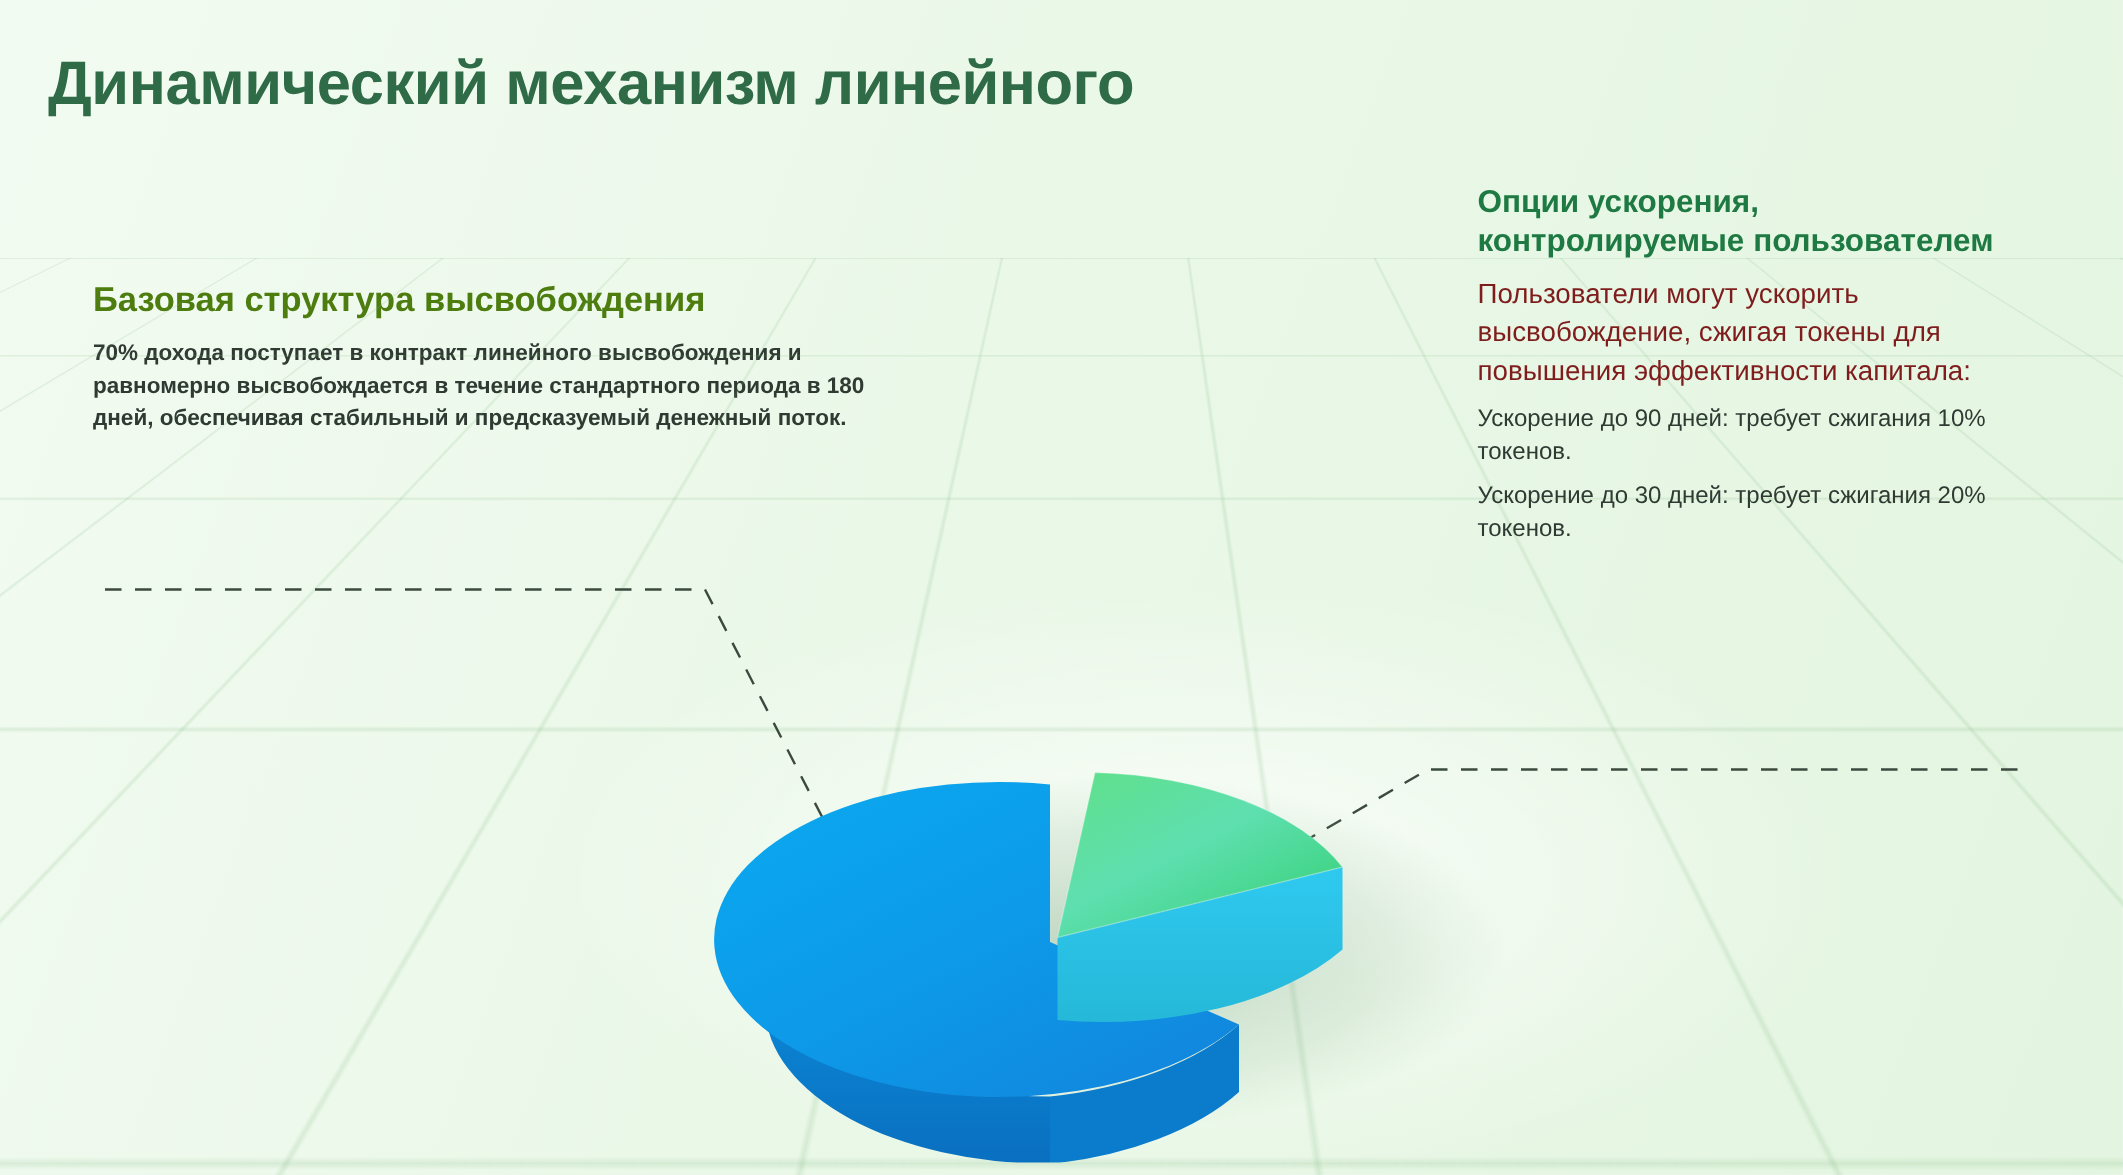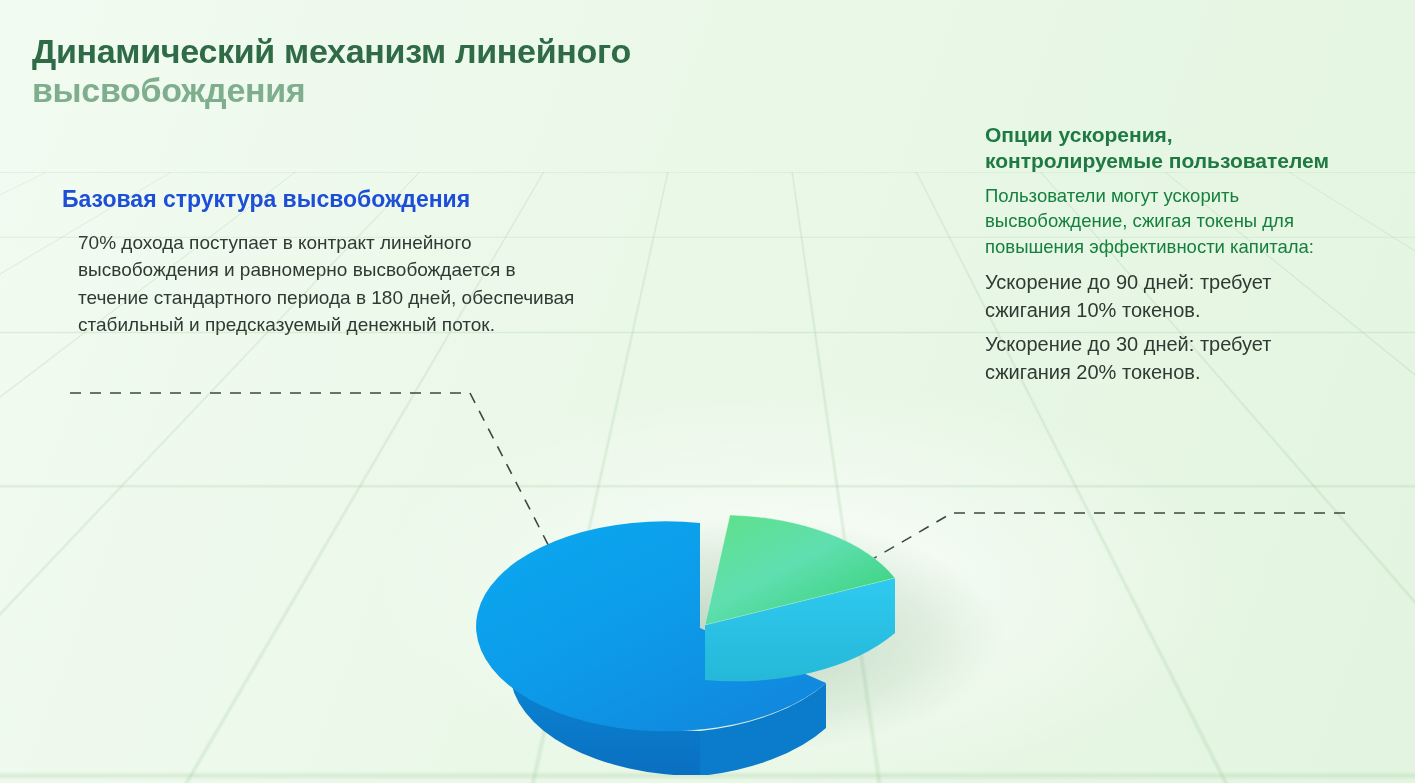--- a/index.html
+++ b/index.html
@@ -46,68 +46,69 @@
     transform: translate(-40%, 0);
     background: radial-gradient(ellipse at center, rgba(255,255,255,0.75), rgba(255,255,255,0) 62%);
   }
 
   
   .title {
     position: absolute;
     left: 32px;
     top: 32px;
     width: 960px;
-    font-size: 34px;
+    font-size: 41px;
     line-height: 1.16;
     font-weight: bold;
     color: #2e6b46;
     letter-spacing: -0.3px;
   }
   .title .fade { color: #7fae8e; }
 
   .left-block {
     position: absolute;
     left: 62px;
     top: 186px;
     width: 545px;
   }
   .left-block h2 {
     margin: 0 0 12px 0;
     font-size: 23px;
     font-weight: bold;
-    color: #1d4ed8;
+    color: #4d7c0f;
   }
   .left-block p {
-    margin: 16px;
-    font-size: 19px;
+    margin: 0;
+    font-size: 15px;
     line-height: 1.44;
     color: #2f3a33;
+    font-weight: bold;
   }
 
   .right-block {
     position: absolute;
     right: 70px;
     top: 122px;
     width: 360px;
   }
   .right-block h2 {
     margin: 0 0 8px 0;
     font-size: 21px;
     font-weight: bold;
     color: #1e7a42;
     line-height: 1.25;
   }
   .right-block .intro {
     margin: 0 0 10px 0;
     font-size: 18.5px;
     line-height: 1.38;
-    color: #15803d;
+    color: #7f1d1d;
   }
   .right-block .item {
-    font-size: 20px;
+    font-size: 16px;
     line-height: 1.38;
     color: #2f3a33;
     margin-bottom: 7px;
   }
 
   
   .connectors {
     position: absolute;
     inset: 0;
     pointer-events: none;
@@ -125,21 +126,20 @@
 </head>
 <body>
 
 <div class="bg">
   <div class="grid"></div>
   <div class="glow"></div>
 </div>
 
 <div class="title">
   <span>Динамический механизм линейного</span><br>
-  <span class="fade">высвобождения</span>
 </div>
 
 <div class="left-block">
   <h2>Базовая структура высвобождения</h2>
   <p>70% дохода поступает в контракт линейного высвобождения и равномерно высвобождается в течение стандартного периода в 180 дней, обеспечивая стабильный и предсказуемый денежный поток.</p>
 </div>
 
 <div class="right-block">
   <h2>Опции ускорения, контролируемые пользователем</h2>
   <p class="intro">Пользователи могут ускорить высвобождение, сжигая токены для повышения эффективности капитала:</p>

